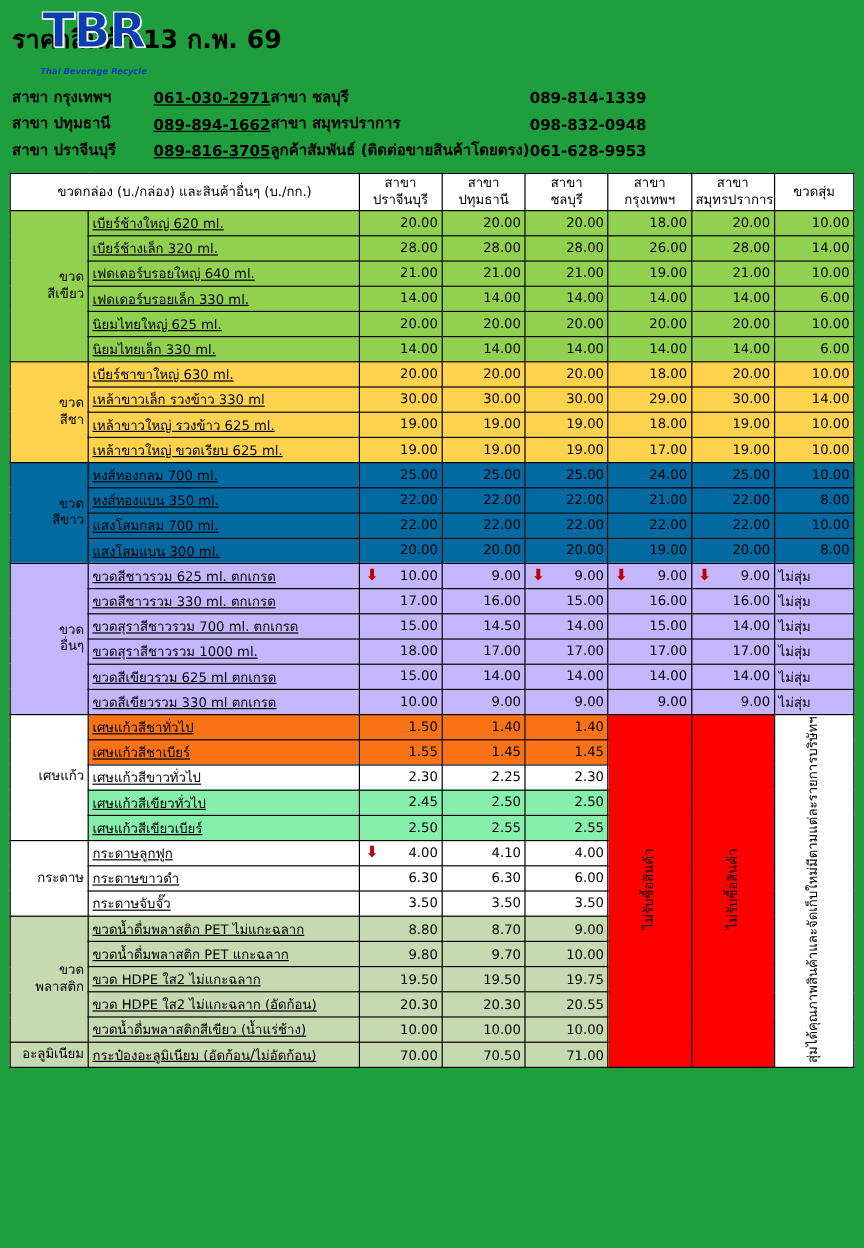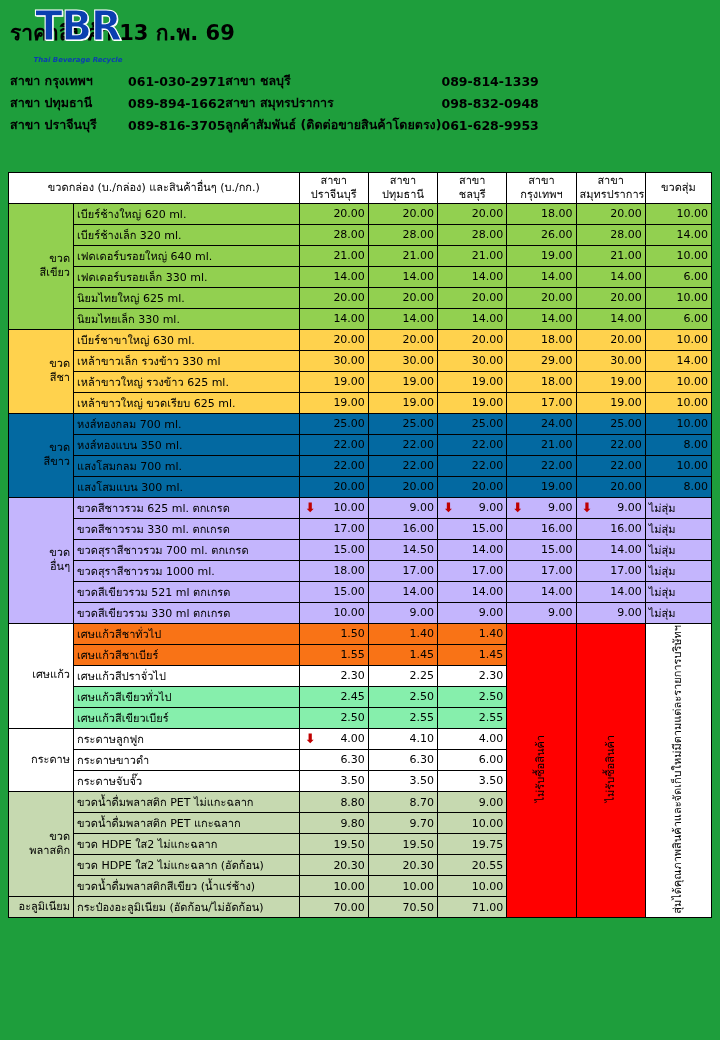--- a/index.html
+++ b/index.html
@@ -59,28 +59,27 @@
   
   .contacts {
     padding: 2px 10px 8px 10px;
     font-size: 12.5px;
     font-weight: bold;
     color: #000;
   }
   .contacts table { border-collapse: collapse; }
   .contacts td { padding: 1px 0; white-space: nowrap; }
   .c-name  { width: 118px; }
-  .c-num   { width: 92px; }
+  .c-num   { width: 92px; text-decoration: underline; }
   .c-name2 { width: 205px; }
   .c-num2  { }
 
   
   .table-wrap {
     padding: 0 8px 8px 8px;
-    margin-top: 28px;
   }
   table.price {
     border-collapse: collapse;
     width: 704px;
     background: #ffffff;
     table-layout: fixed;
   }
   table.price th, table.price td {
     border: 1px solid #000;
     font-size: 11px;
@@ -101,21 +100,21 @@
   .col-cat  { width: 62px; }
   .col-item { width: 215px; }
   .col-br   { width: 66px; }
   .col-sum  { width: 63px; }
 
   td.cat {
     text-align: right;
     font-size: 11px;
     line-height: 1.3;
   }
-  td.item { text-align: left; padding-left: 4px; }
+  td.item { text-align: left; padding-left: 4px; text-decoration: underline; }
   td.num  { text-align: right; padding-right: 5px; }
   td.ctr  { text-align: left; }
 
   
   .g-green  { background: #92d050; }
   .g-yellow { background: #ffd24d; }
   .g-grey   { background: #0369a1; }
   .g-blue   { background: #c4b5fd; }
   .g-white  { background: #ffffff; }
   .g-lgreen { background: #86efac; }
@@ -388,21 +387,21 @@
         <tr>
           <td class="item g-blue">ขวดสุราสีชาวรวม 1000 ml.</td>
           <td class="num g-blue">18.00</td>
           <td class="num g-blue">17.00</td>
           <td class="num g-blue">17.00</td>
           <td class="num g-blue">17.00</td>
           <td class="num g-blue">17.00</td>
           <td class="ctr g-blue">ไม่สุ่ม</td>
         </tr>
         <tr>
-          <td class="item g-blue">ขวดสีเขียวรวม 521 ml ตกเกรด</td>
+          <td class="item g-blue">ขวดสีเขียวรวม 625 ml ตกเกรด</td>
           <td class="num g-blue">15.00</td>
           <td class="num g-blue">14.00</td>
           <td class="num g-blue">14.00</td>
           <td class="num g-blue">14.00</td>
           <td class="num g-blue">14.00</td>
           <td class="ctr g-blue">ไม่สุ่ม</td>
         </tr>
         <tr>
           <td class="item g-blue">ขวดสีเขียวรวม 330 ml ตกเกรด</td>
           <td class="num g-blue">10.00</td>
@@ -422,21 +421,21 @@
           <td class="red-block" rowspan="14"><span class="vertical">ไม่รับซื้อสินค้า</span></td>
           <td class="note-col" rowspan="14"><span class="vertical">สุ่มได้คุณภาพสินค้าและจัดเก็บใหม่มีตามแต่ละรายการบริษัทฯ</span></td>
         </tr>
         <tr>
           <td class="item g-ltyel">เศษแก้วสีชาเบียร์</td>
           <td class="num g-ltyel">1.55</td>
           <td class="num g-ltyel">1.45</td>
           <td class="num g-ltyel">1.45</td>
         </tr>
         <tr>
-          <td class="item g-white">เศษแก้วสีปราจั่วไป</td>
+          <td class="item g-white">เศษแก้วสีขาวทั่วไป</td>
           <td class="num g-white">2.30</td>
           <td class="num g-white">2.25</td>
           <td class="num g-white">2.30</td>
         </tr>
         <tr>
           <td class="item g-lgreen">เศษแก้วสีเขียวทั่วไป</td>
           <td class="num g-lgreen">2.45</td>
           <td class="num g-lgreen">2.50</td>
           <td class="num g-lgreen">2.50</td>
         </tr>

